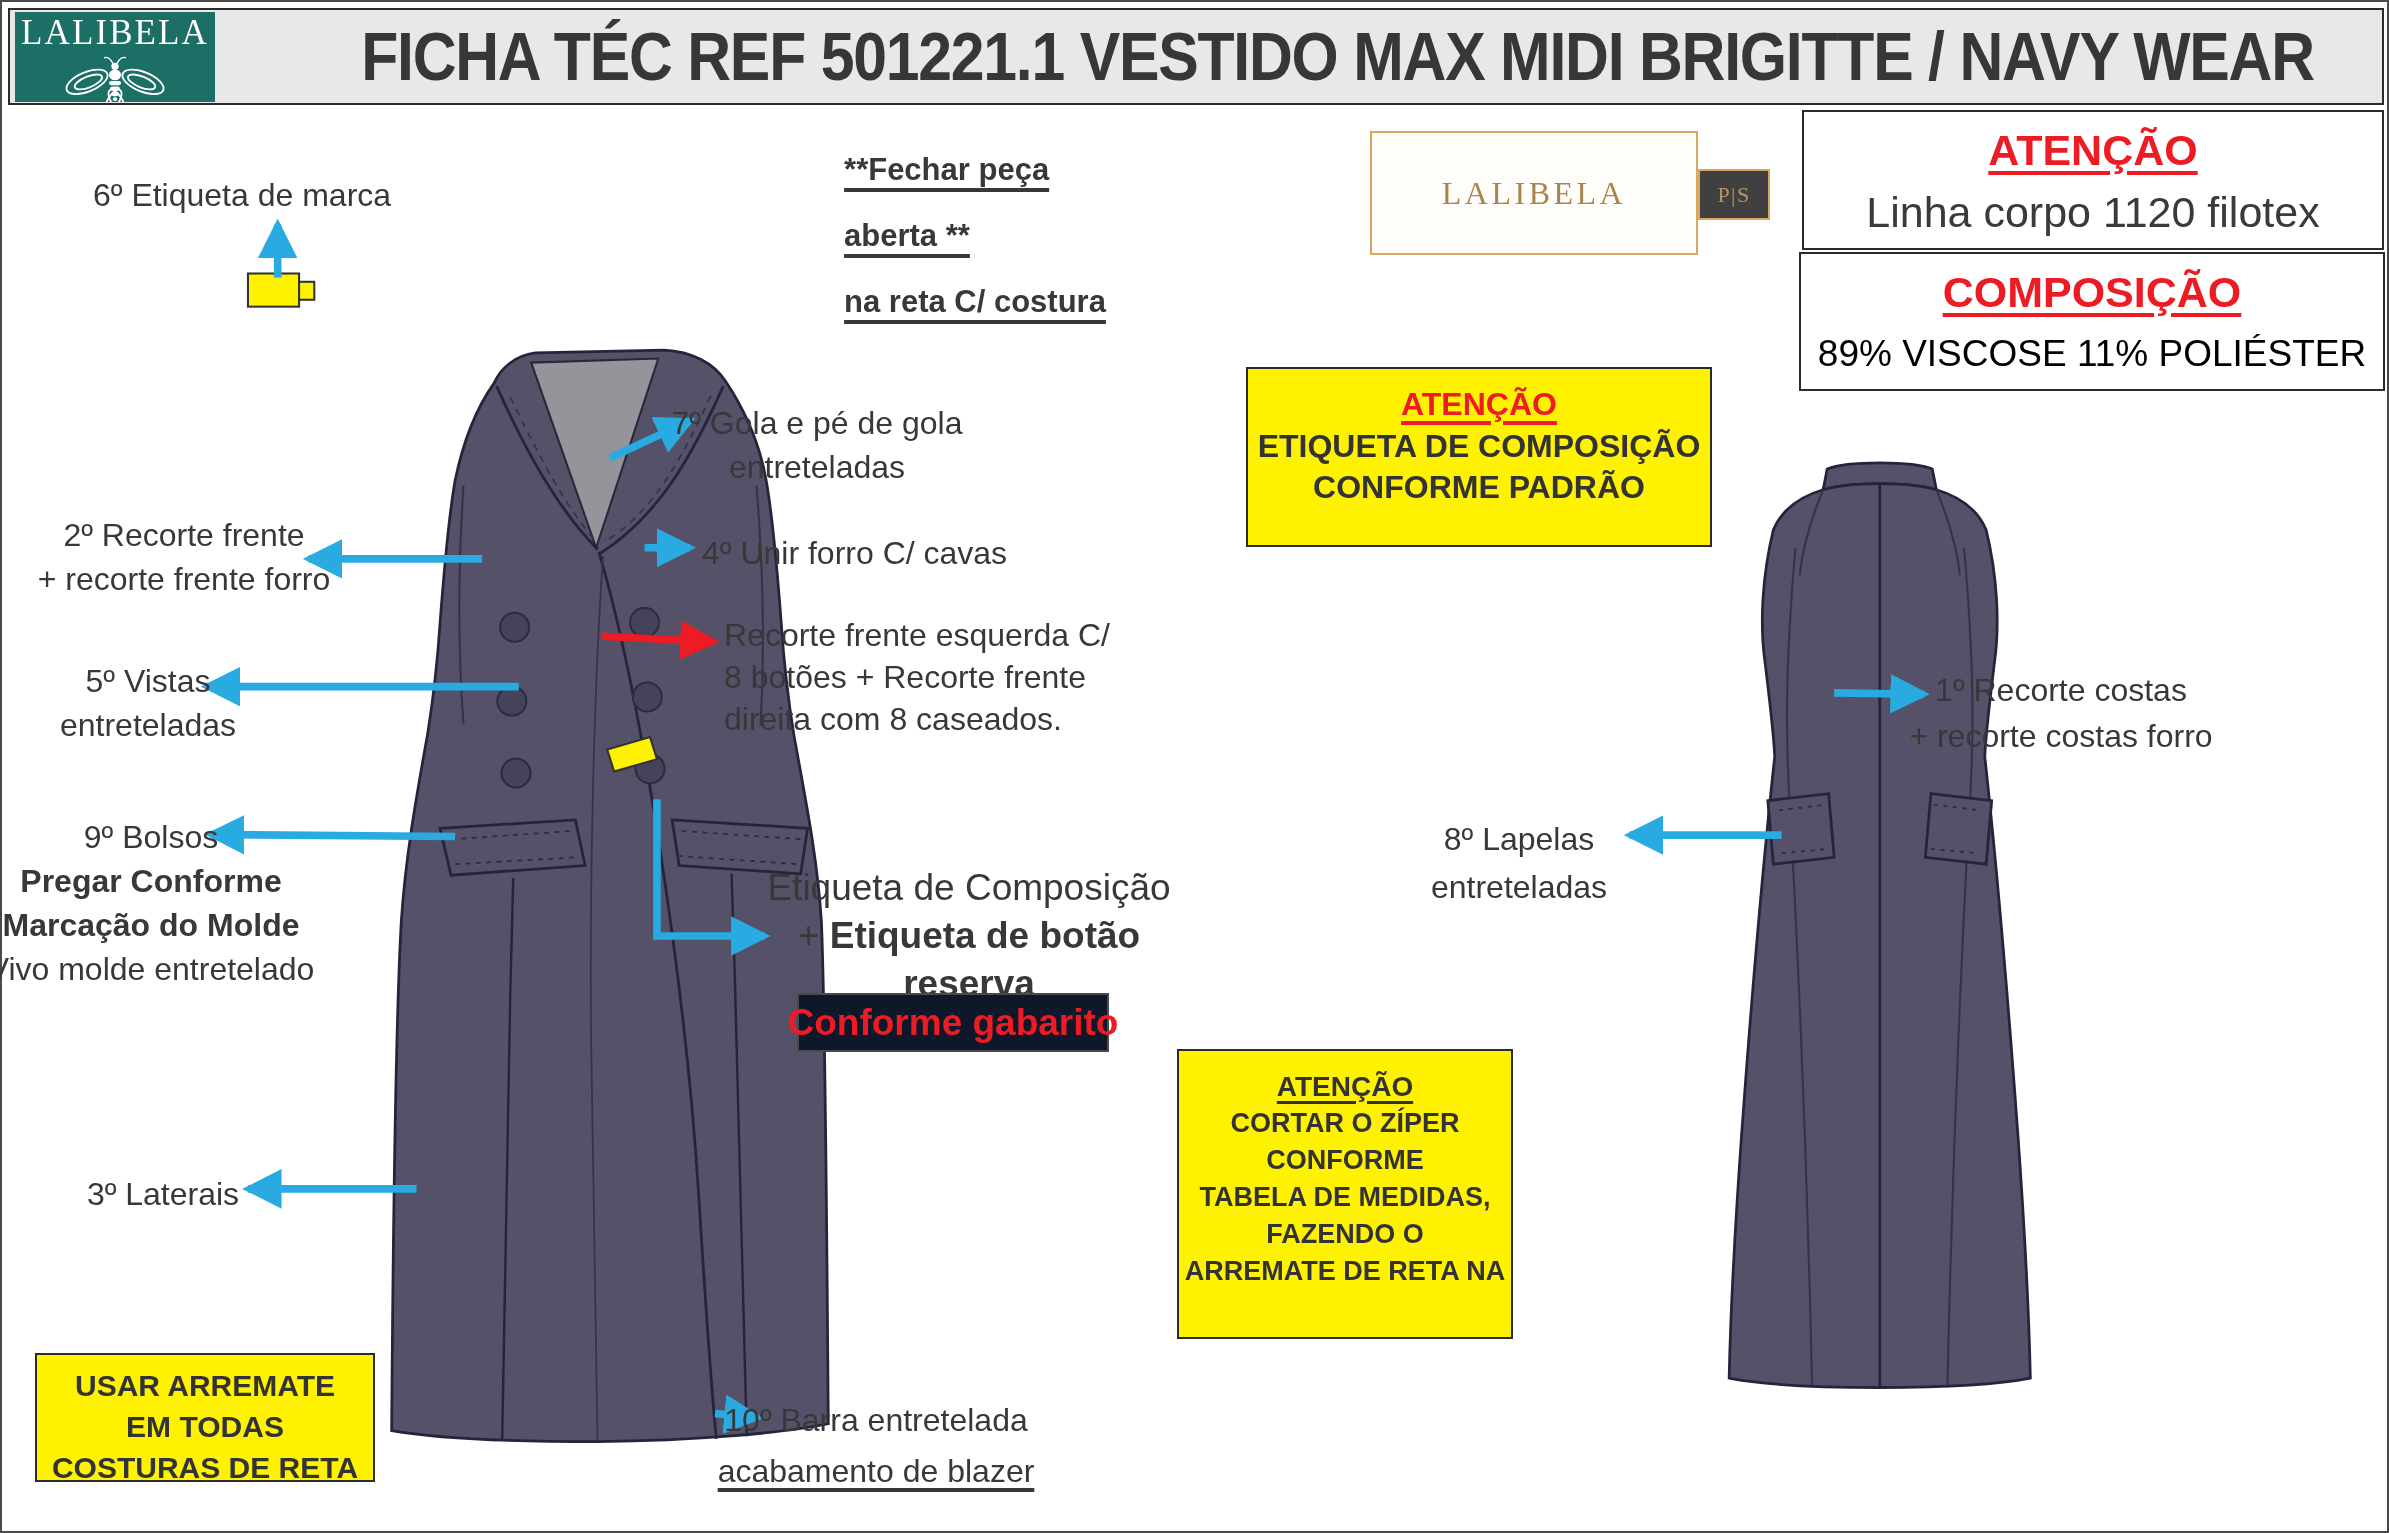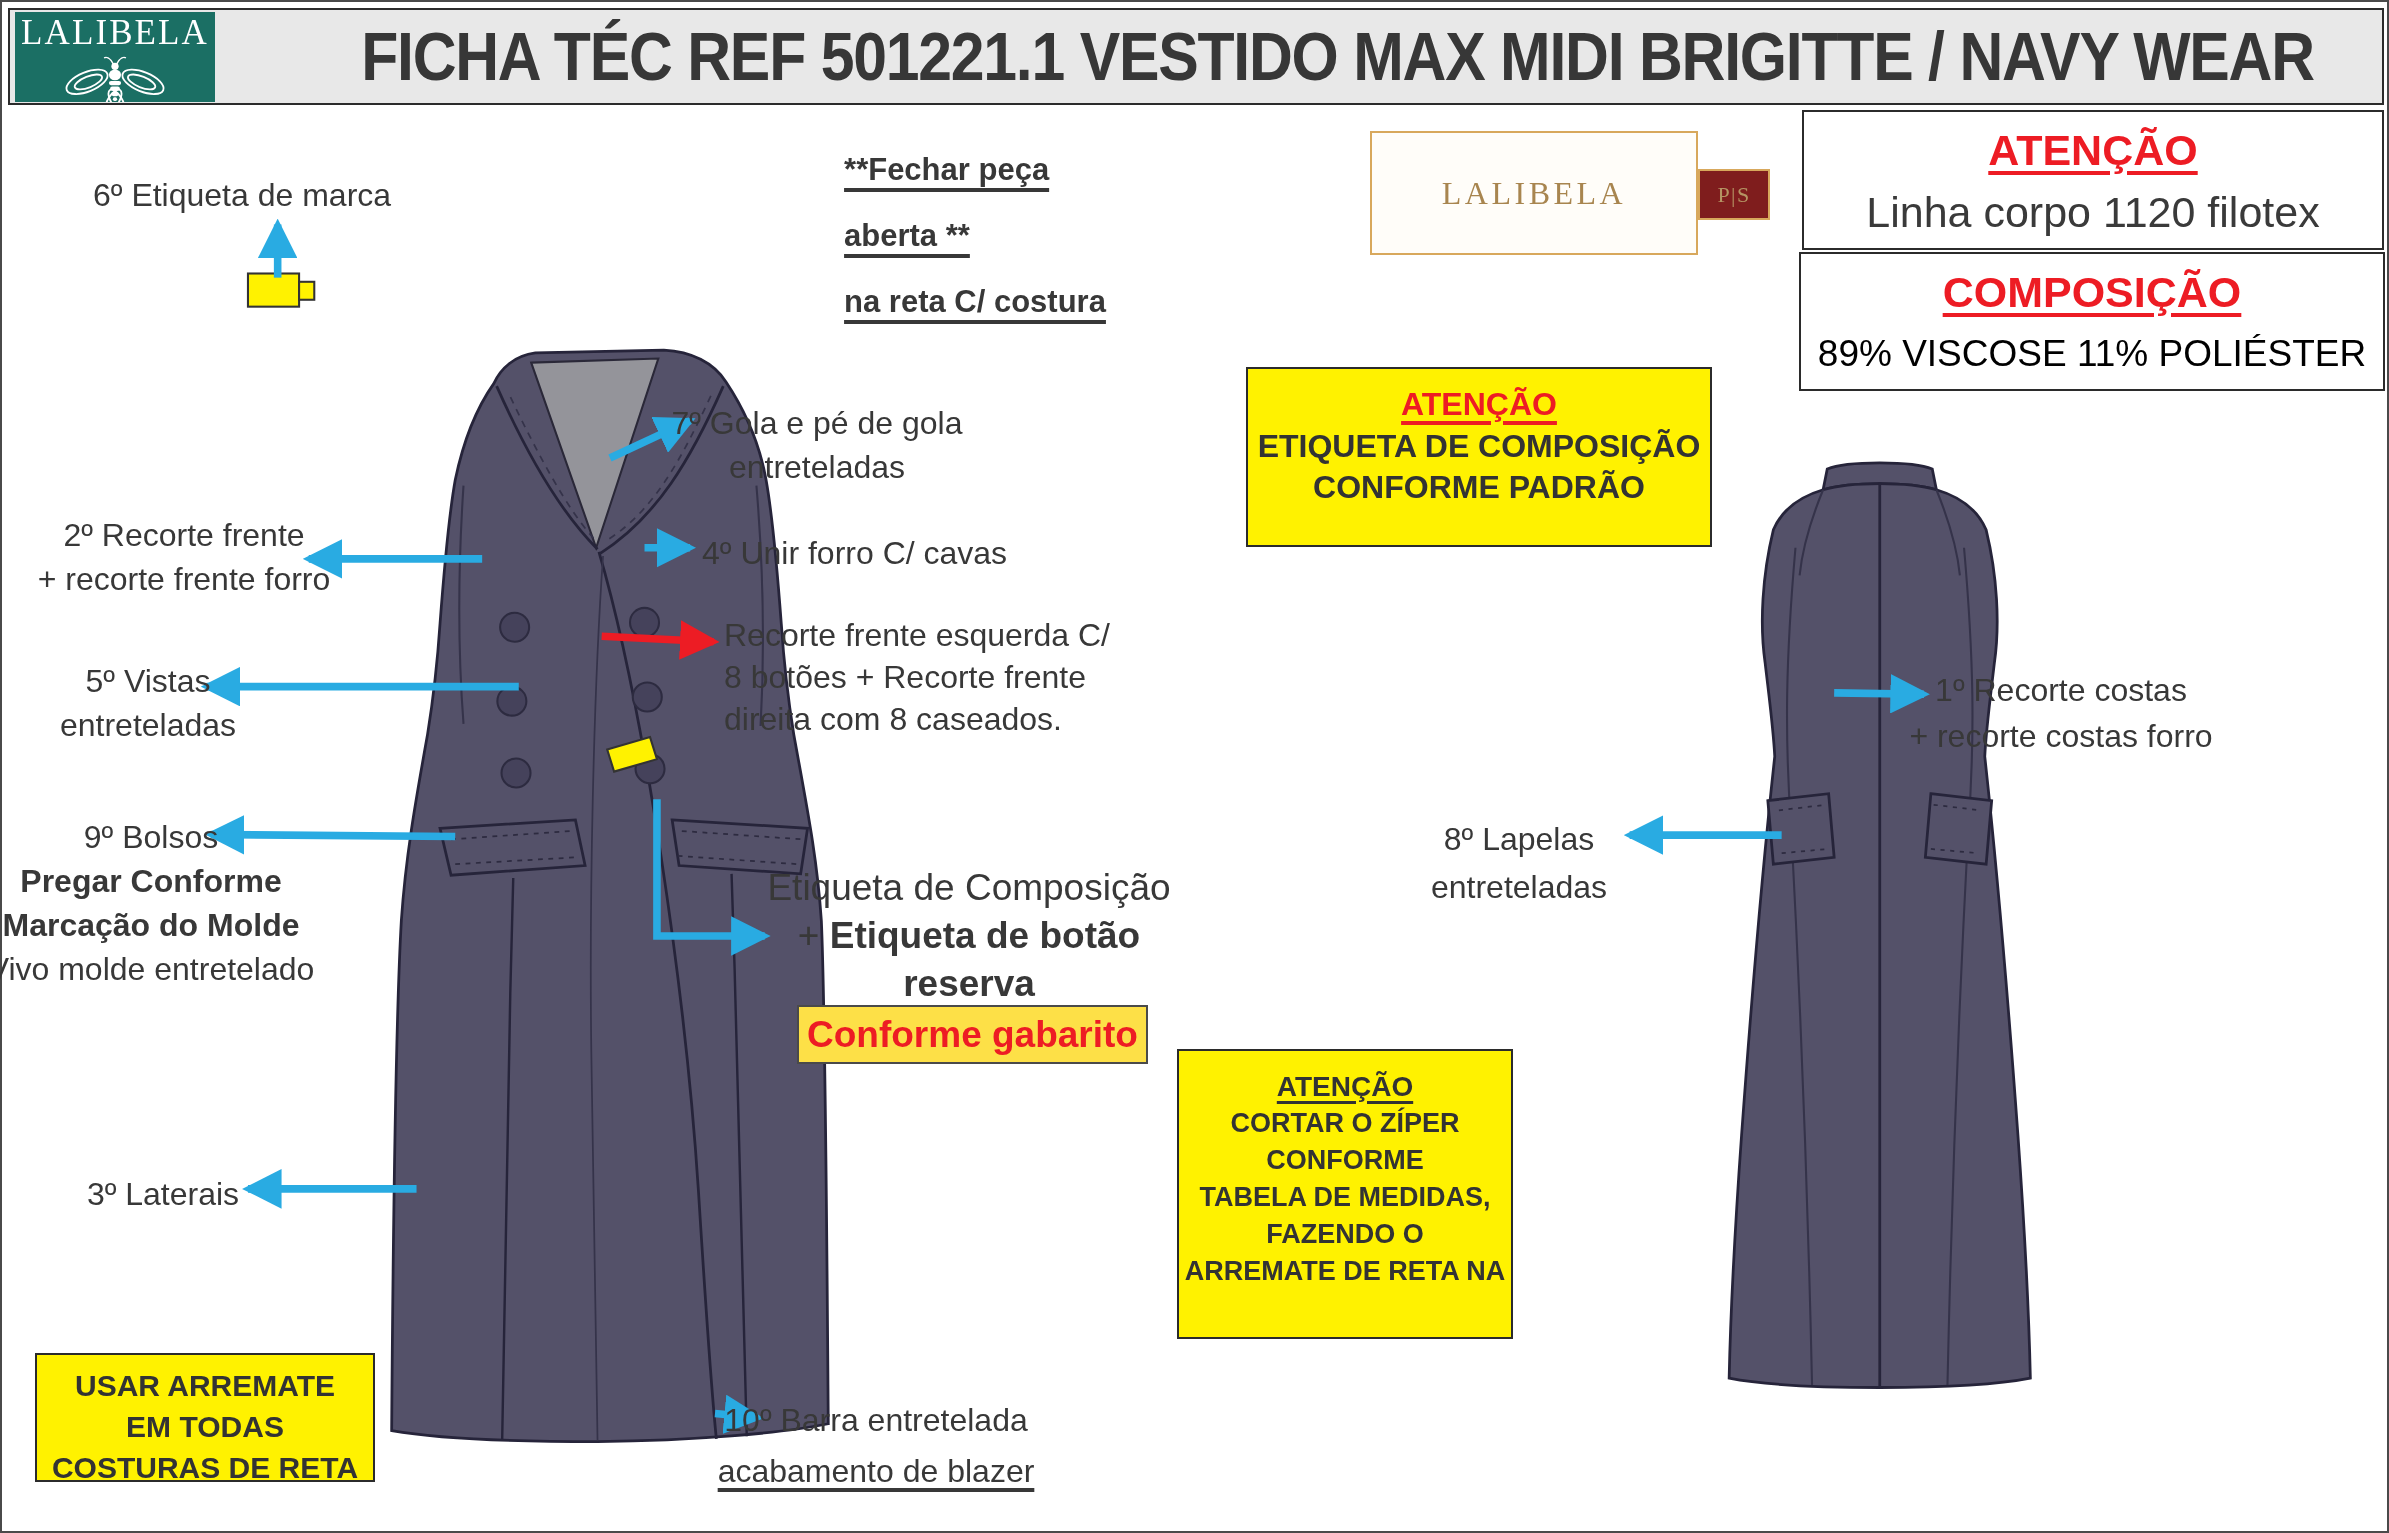--- a/index.html
+++ b/index.html
@@ -21,39 +21,39 @@
   
   .wbox{position:absolute;background:#fff;border:2.1px solid #2b2b2b;box-sizing:border-box;text-align:center;}
   .ybox{position:absolute;background:#fff200;border:2.1px solid #2b2b2b;box-sizing:border-box;text-align:center;}
   .red{color:#ed1c24;}
   #close-note{position:absolute;left:973px;top:135px;transform:translateX(-50%);text-align:left;
     font-size:31px;font-weight:bold;color:#383838;line-height:66px;white-space:nowrap;}
   #close-note div{text-decoration:underline;text-decoration-thickness:4.1px;text-underline-offset:8.3px;}
   #brand-label{position:absolute;left:1368px;top:129px;width:328px;height:124px;background:#fffdf9;
     border:2.1px solid #d8a85c;box-sizing:border-box;display:flex;align-items:center;justify-content:center;}
   #brand-label span{font-family:"Liberation Serif",serif;font-size:32px;letter-spacing:3.5px;color:#a8854f;}
-  #brand-label-side{position:absolute;left:1696px;top:167px;width:72px;height:51px;background:#7f1d1d;
+  #brand-label-side{position:absolute;left:1696px;top:167px;width:72px;height:51px;background:#404040;
     border:2.1px solid #d8a85c;box-sizing:border-box;display:flex;align-items:center;justify-content:center;}
   #brand-label-side span{font-family:"Liberation Serif",serif;font-size:22px;color:#b59463;letter-spacing:1.4px;}
   #attention-box{left:1800px;top:108px;width:582px;height:140px;padding-top:5.5px;}
   #attention-box .t{font-size:43px;line-height:64px;font-weight:bold;}
   #attention-box .body{font-size:43px;line-height:61px;color:#3a3a3a;}
   #composition-box{left:1797px;top:250px;width:586px;height:139px;padding-top:5.5px;}
   #composition-box .t{font-size:43px;line-height:64px;font-weight:bold;text-align:center;}
   #composition-box .body{font-size:37px;line-height:59px;color:#000000;}
   #label-warning{left:1244px;top:365px;width:466px;height:180px;padding-top:14px;}
   #label-warning .t{font-size:32px;line-height:43px;font-weight:bold;}
   #label-warning .l{font-size:32px;line-height:41px;font-weight:bold;color:#333;}
   #zipper-warning{left:1175px;top:1047px;width:336px;height:290px;padding-top:16.6px;}
   #zipper-warning .t{font-size:28px;line-height:37px;font-weight:bold;color:#333;text-decoration:underline;text-decoration-thickness:2.8px;text-underline-offset:4.8px;}
   #zipper-warning .l{font-size:27px;line-height:37px;font-weight:bold;color:#333;}
   #finish-warning{left:33px;top:1351px;width:340px;height:129px;padding-top:9.7px;}
   #finish-warning .l{font-size:30px;line-height:41px;font-weight:bold;color:#333;}
-  #pink-note{position:absolute;left:795px;top:991px;width:351px;height:59px;background:#fde047;
-    border:2.8px solid #4a4a4a;box-sizing:border-box;display:flex;align-items:center;justify-content:center;margin-top:12px;}
+  #pink-note{position:absolute;left:795px;top:991px;width:312px;height:59px;background:#0f172a;
+    border:2.8px solid #4a4a4a;box-sizing:border-box;display:flex;align-items:center;justify-content:center;}
   #pink-note span{font-size:37px;font-weight:bold;color:#ed1c24;white-space:nowrap;}
   #svg-layer{position:absolute;left:0;top:0;}
 </style>
 </head>
 <body>
 
 <div id="sheet">
 
   <div id="header-bar">
     <div id="logo-box">

